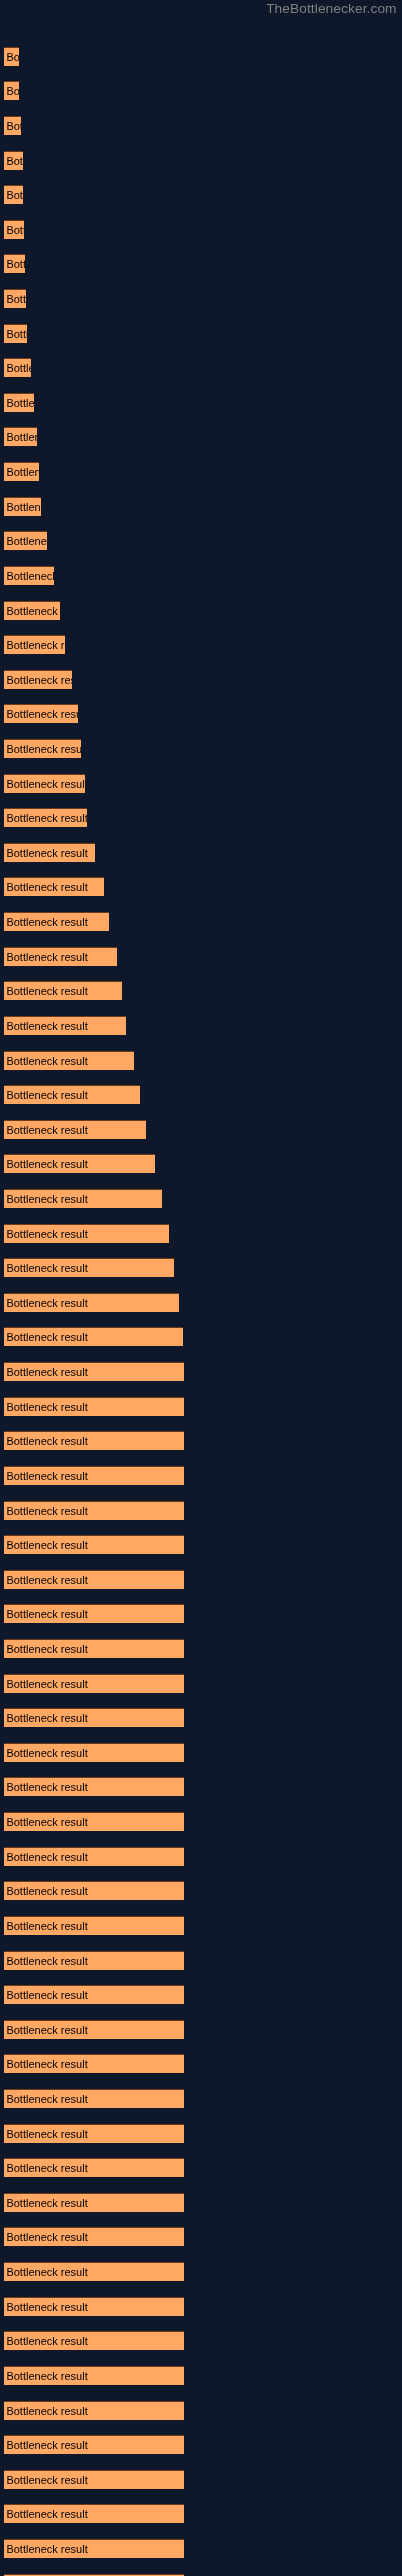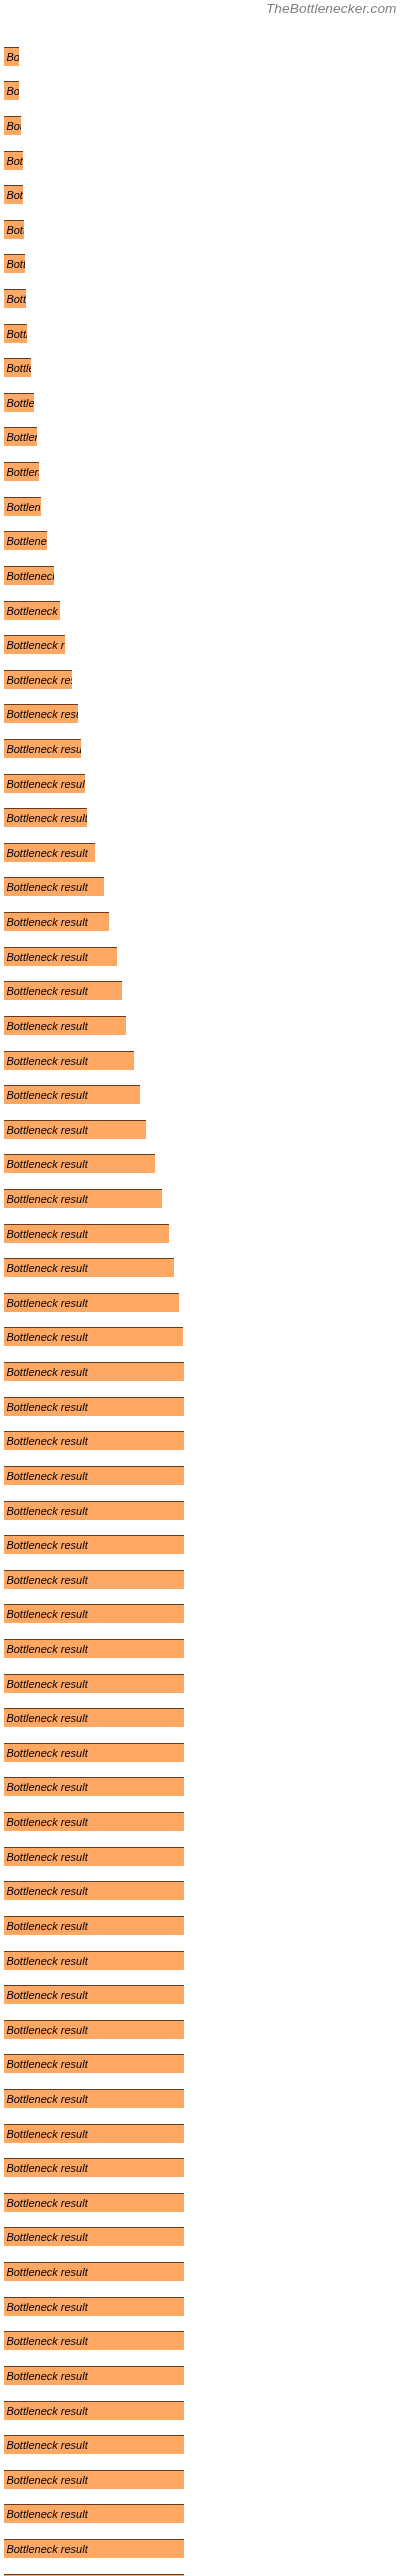--- a/index.html
+++ b/index.html
@@ -12,22 +12,21 @@
     height: 2576px;
     position: relative;
     overflow: hidden;
     font-family: "Liberation Sans", sans-serif;
     -webkit-font-smoothing: antialiased;
   }
   #page {
     position: relative;
     width: 403px;
     height: 2576px;
-    background: #ffffff;
-    font-style: italic;
+    background: #0f172a;
   }
   #site-title {
     position: absolute;
     top: 0.8px;
     right: 6.4px;
     color: #808080;
     font-size: 13.7px;
     line-height: 16px;
     letter-spacing: 0.1px;
     white-space: nowrap;

